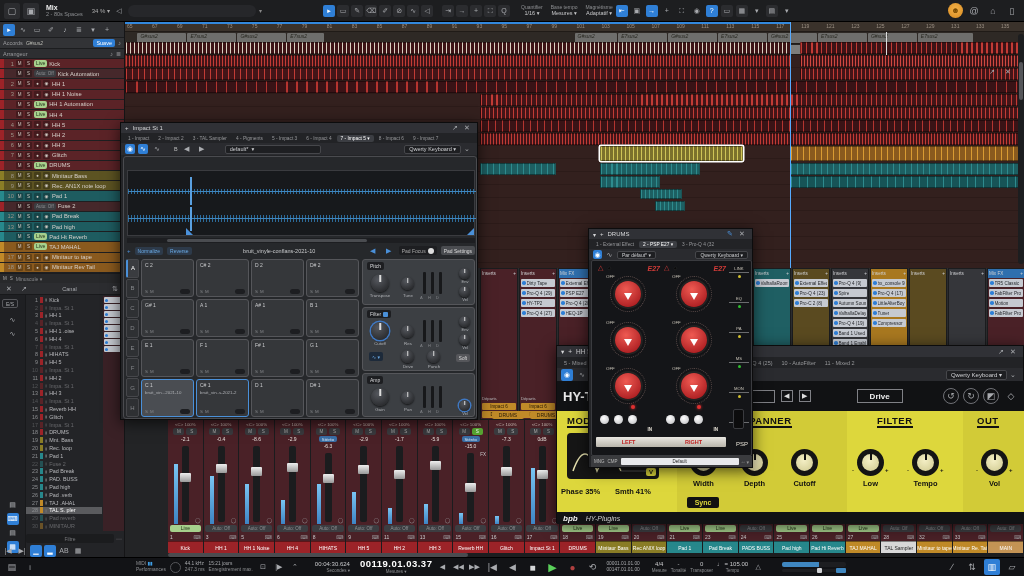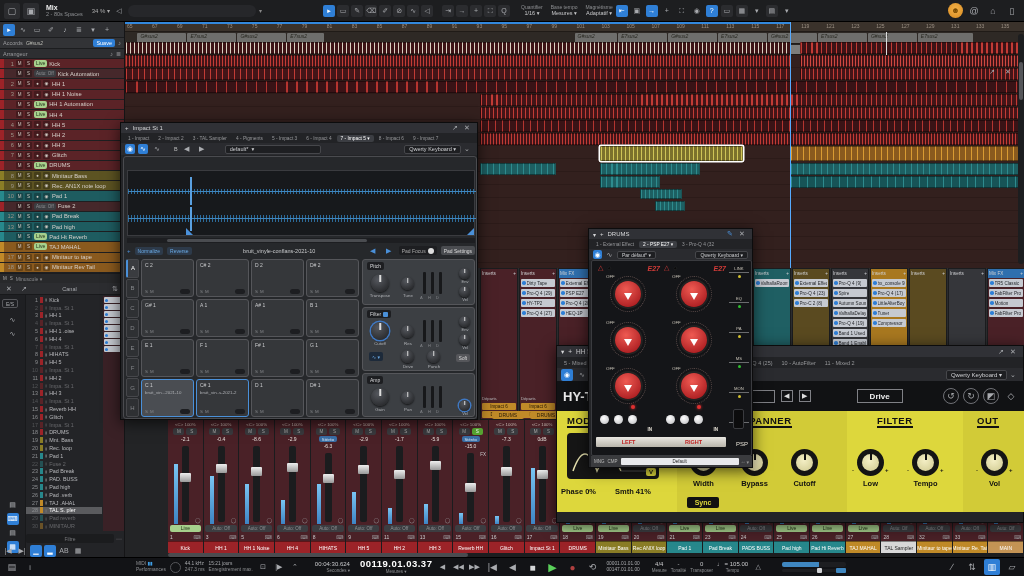--- a/index.html
+++ b/index.html
@@ -1449,43 +1449,47 @@
       <div class="abs seclabel" style="left:138px;top:4px">TREMOLO/PANNER</div>
       <div class="abs seclabel" style="left:320px;top:4px">FILTER</div>
       <div class="abs seclabel" style="left:420px;top:4px">OUT</div>
       <div class="abs" style="left:10px;top:22px;width:92px;height:46px;background:#161616;border-radius:4px">
         <svg width="92" height="46">
             <path d="M6 38 Q 18 4 30 38 Q 42 10 54 38" stroke="#e8e3b0" stroke-width="1.5" fill="none"></path>
             <path d="M54 38 L86 38" stroke="#555" stroke-width="1" fill="none"></path>
           </svg>
         <span class="chip" style="position:absolute;right:3px;bottom:3px;background:#ddd73c;color:#111;font-size:6px;font-weight:bold;height:8px">V</span>
       </div>
-      <div class="abs hk-label" style="left:4px;top:76px">Phase 0%</div>
+      <div class="abs hk-label" style="left:4px;top:76px">Phase 35%</div>
       <div class="abs hk-label" style="left:58px;top:76px">Smth 41%</div>
       <div id="hyt-knobs"></div>
       <div class="abs chip" style="left:130px;top:86px;width:32px;height:11px;background:#111;color:#ddd73c;font-size:7px;font-weight:bold">Sync</div>
     <div class="knob-yel" style="position: absolute; left: 133px; top: 38px; width: 27px; height: 27px;"></div>
         <div class="hk-label" style="position: absolute; left: 130px; top: 68px; width: 33px;">Width</div>
         <div class="knob-yel" style="position: absolute; left: 184px; top: 38px; width: 27px; height: 27px;"></div>
-        <div class="hk-label" style="position: absolute; left: 181px; top: 68px; width: 33px;">Bypass</div>
+        <div class="hk-label" style="position: absolute; left: 181px; top: 68px; width: 33px;">Depth</div>
         <div class="knob-yel" style="position: absolute; left: 234px; top: 38px; width: 27px; height: 27px;"></div>
         <div class="hk-label" style="position: absolute; left: 231px; top: 68px; width: 33px;">Cutoff</div>
         <div class="knob-yel" style="position: absolute; left: 300px; top: 38px; width: 27px; height: 27px;"></div>
         <div class="hk-label" style="position: absolute; left: 297px; top: 68px; width: 33px;">Low</div>
         <div style="position: absolute; left: 295px; top: 56px; font-size: 6px; color: rgb(17, 17, 17); font-weight: bold;">-</div>
         <div style="position: absolute; left: 328px; top: 56px; font-size: 6px; color: rgb(17, 17, 17); font-weight: bold;">+</div>
         <div class="knob-yel" style="position: absolute; left: 355px; top: 38px; width: 27px; height: 27px;"></div>
         <div class="hk-label" style="position: absolute; left: 352px; top: 68px; width: 33px;">Tempo</div>
         <div style="position: absolute; left: 350px; top: 56px; font-size: 6px; color: rgb(17, 17, 17); font-weight: bold;">-</div>
         <div style="position: absolute; left: 383px; top: 56px; font-size: 6px; color: rgb(17, 17, 17); font-weight: bold;">+</div>
         <div class="knob-yel" style="position: absolute; left: 424px; top: 38px; width: 27px; height: 27px;"></div>
         <div class="hk-label" style="position: absolute; left: 421px; top: 68px; width: 33px;">Vol</div>
         <div style="position: absolute; left: 419px; top: 56px; font-size: 6px; color: rgb(17, 17, 17); font-weight: bold;">-</div>
         <div style="position: absolute; left: 452px; top: 56px; font-size: 6px; color: rgb(17, 17, 17); font-weight: bold;">+</div>
       </div>
+    <div class="abs row" style="left:0;top:166px;width:468px;height:12px;background:#111214;padding:0 6px;gap:8px">
+      <span style="color:#eee;font-weight:bold;font-style:italic;font-size:8px">bpb</span>
+      <span style="color:#cfcfcf;font-style:italic;font-size:7px">HY-Plugins</span>
+    </div>
   </div>
 
   <div class="abs winshadow" style="left:588px;top:228px;width:165px;height:240px;background:#232427;z-index:6">
     <div class="wtitle" style="height:10px;font-size:6px">
       <span>▾</span>
       <span>+</span>
       <span>DRUMS</span>
       <span style="margin-left:auto" class="row">
         <span class="ibox sm" style="color:#4a90d9">✎</span>
         <span class="ibox sm">✕</span>

